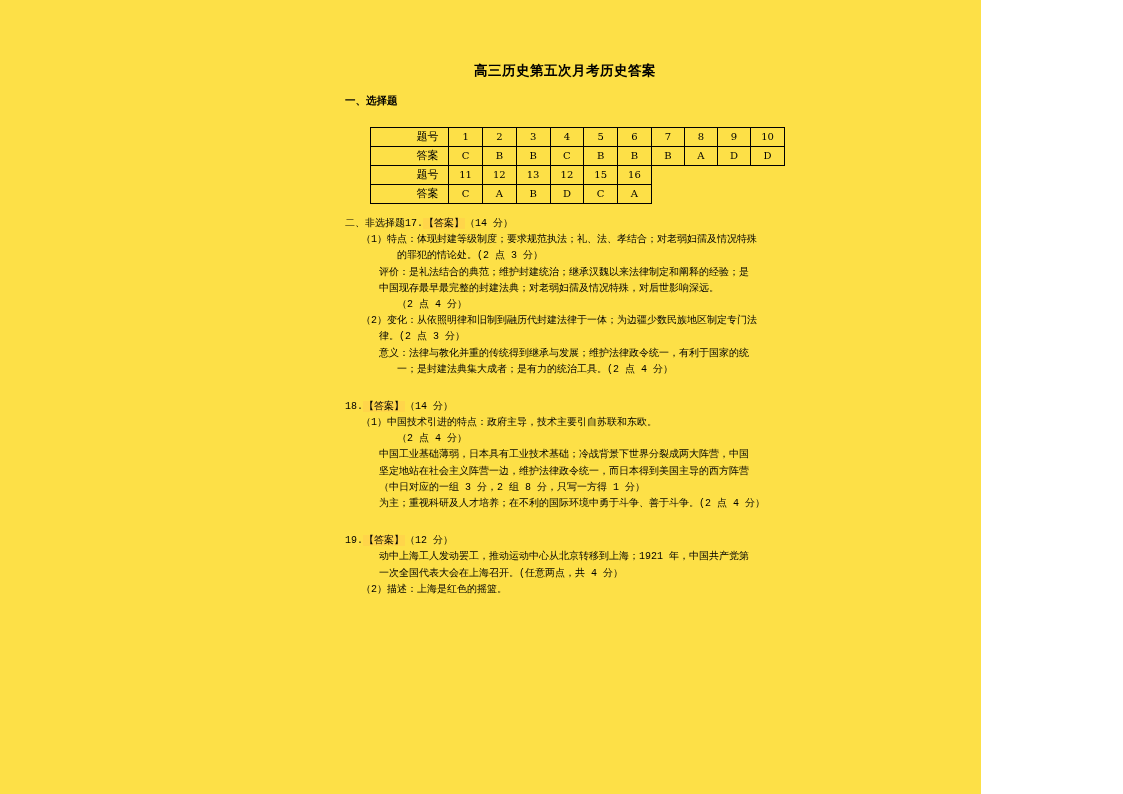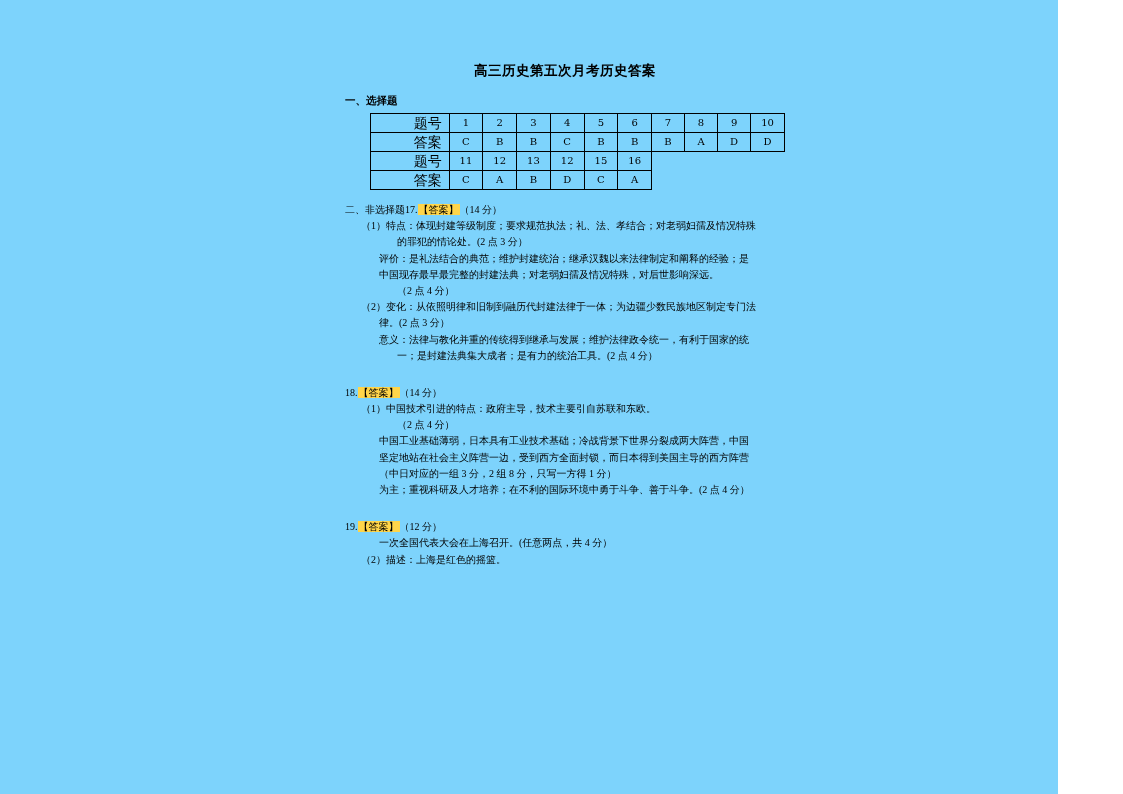--- a/index.html
+++ b/index.html
@@ -9,74 +9,74 @@
   }
   body {
     width: 1123px;
     height: 794px;
     font-family: "Liberation Sans", sans-serif;
     color: #000000;
     overflow: hidden;
   }
   .page {
     position: relative;
-    width: 1058px;
+    width: 981px;
     height: 794px;
-    background: #7dd3fc;
+    background: #fde047;
     box-sizing: border-box;
   }
   .content {
     position: absolute;
     left: 345px;
     top: 62px;
     width: 440px;
   }
   .doc-title {
     text-align: center;
     font-size: 13.5px;
     font-weight: bold;
     letter-spacing: 0.5px;
     margin: 0 0 14px 0;
     font-family: "DejaVu Sans", sans-serif;
   }
   .section-head {
     font-size: 10.5px;
     font-weight: bold;
-    margin: 0 0 5px 0;
+    margin: 0 0 19px 0;
     font-family: "DejaVu Sans", sans-serif;
   }
   table.answers {
     border-collapse: collapse;
     margin: 0 0 0 25px;
     font-size: 10px;
     font-family: "DejaVu Serif", serif;
   }
   table.answers td {
     border: 1px solid #000;
     width: 36px;
     height: 18px;
     text-align: center;
     vertical-align: middle;
     padding: 0;
     line-height: 18px;
   }
   table.answers td.label {
     width: 46px;
-    font-family: Liberation Sans, sans-serif;
-    font-size: 14px;
+    font-family: Liberation Mono, monospace;
+    font-size: 11px;
     padding-left: 36px;
   }
   table.answers td.empty {
     border: none;
   }
   .q-block {
     margin-top: 12px;
     font-size: 10px;
     line-height: 1.62;
-    font-family: Liberation Serif, serif;
+    font-family: Liberation Mono, monospace;
   }
   .hl {
     background: #ffd54a;
     padding: 0 1px;
   }
   .indent2 { padding-left: 34px; }
   .indent3 { padding-left: 52px; }
   .hang2 {
     padding-left: 34px;
     text-indent: -18px;
@@ -170,29 +170,30 @@
 
     <div class="spacer-sm"></div>
 
     <div class="q-block">
       <div class="para">
         <span>18.</span><span class="hl">【答案】</span><span>（14 分）</span>
       </div>
       <div class="para hang2">（1）中国技术引进的特点：政府主导，技术主要引自苏联和东欧。</div>
       <div class="para indent3">（2 点 4 分）</div>
       <div class="para indent2">中国工业基础薄弱，日本具有工业技术基础；冷战背景下世界分裂成两大阵营，中国</div>
-      <div class="para indent2">坚定地站在社会主义阵营一边，受到西方全面封锁，而日本得到美国主导的西方阵营</div>
+      <div class="para indent2">坚定地站在社会主义阵营一边，维护法律政令统一，而日本得到美国主导的西方阵营</div>
       <div class="para indent2">（中日对应的一组 3 分，2 组 8 分，只写一方得 1 分）</div>
       <div class="para indent2">为主；重视科研及人才培养；在不利的国际环境中勇于斗争、善于斗争。(2 点 4 分）</div>
     </div>
 
     <div class="spacer-sm"></div>
 
     <div class="q-block">
       <div class="para">
         <span>19.</span><span class="hl">【答案】</span><span>（12 分）</span>
       </div>
+      <div class="para indent2">动中上海工人发动罢工，推动运动中心从北京转移到上海；1921 年，中国共产党第</div>
       <div class="para indent2">一次全国代表大会在上海召开。(任意两点，共 4 分）</div>
       <div class="para hang2">（2）描述：上海是红色的摇篮。</div>
     </div>
 
   </div>
 </div>
 
 </body></html>

